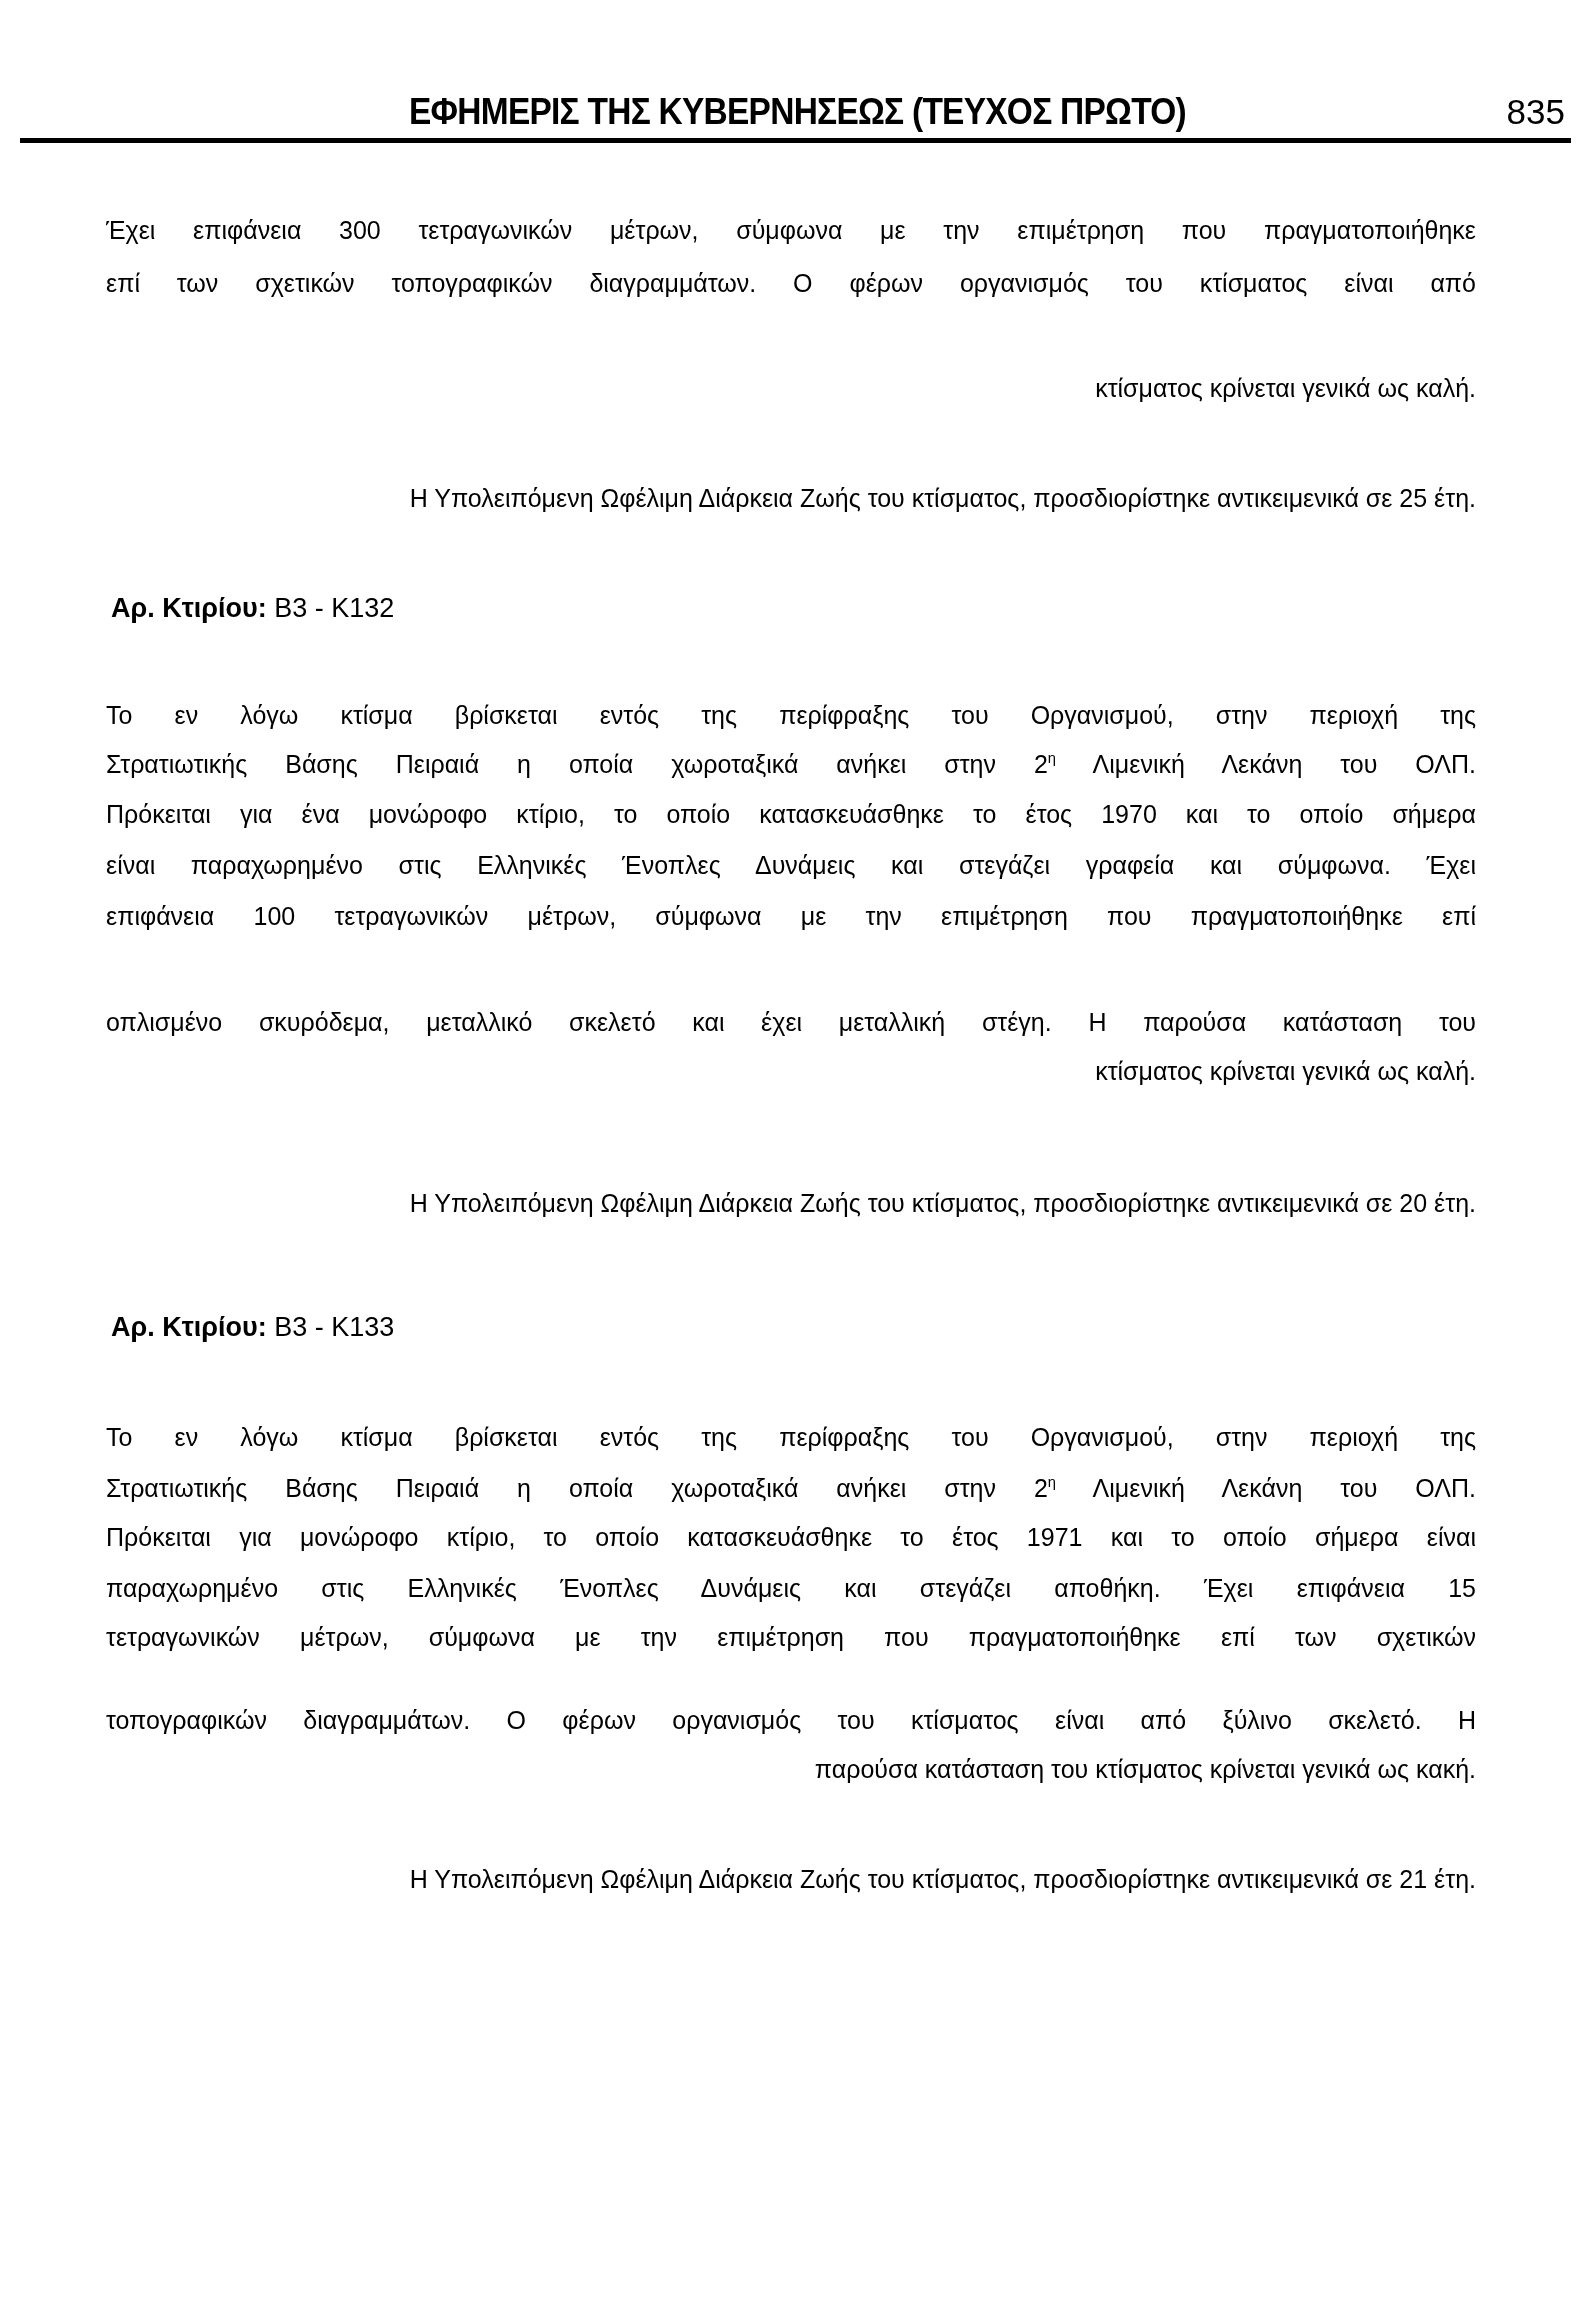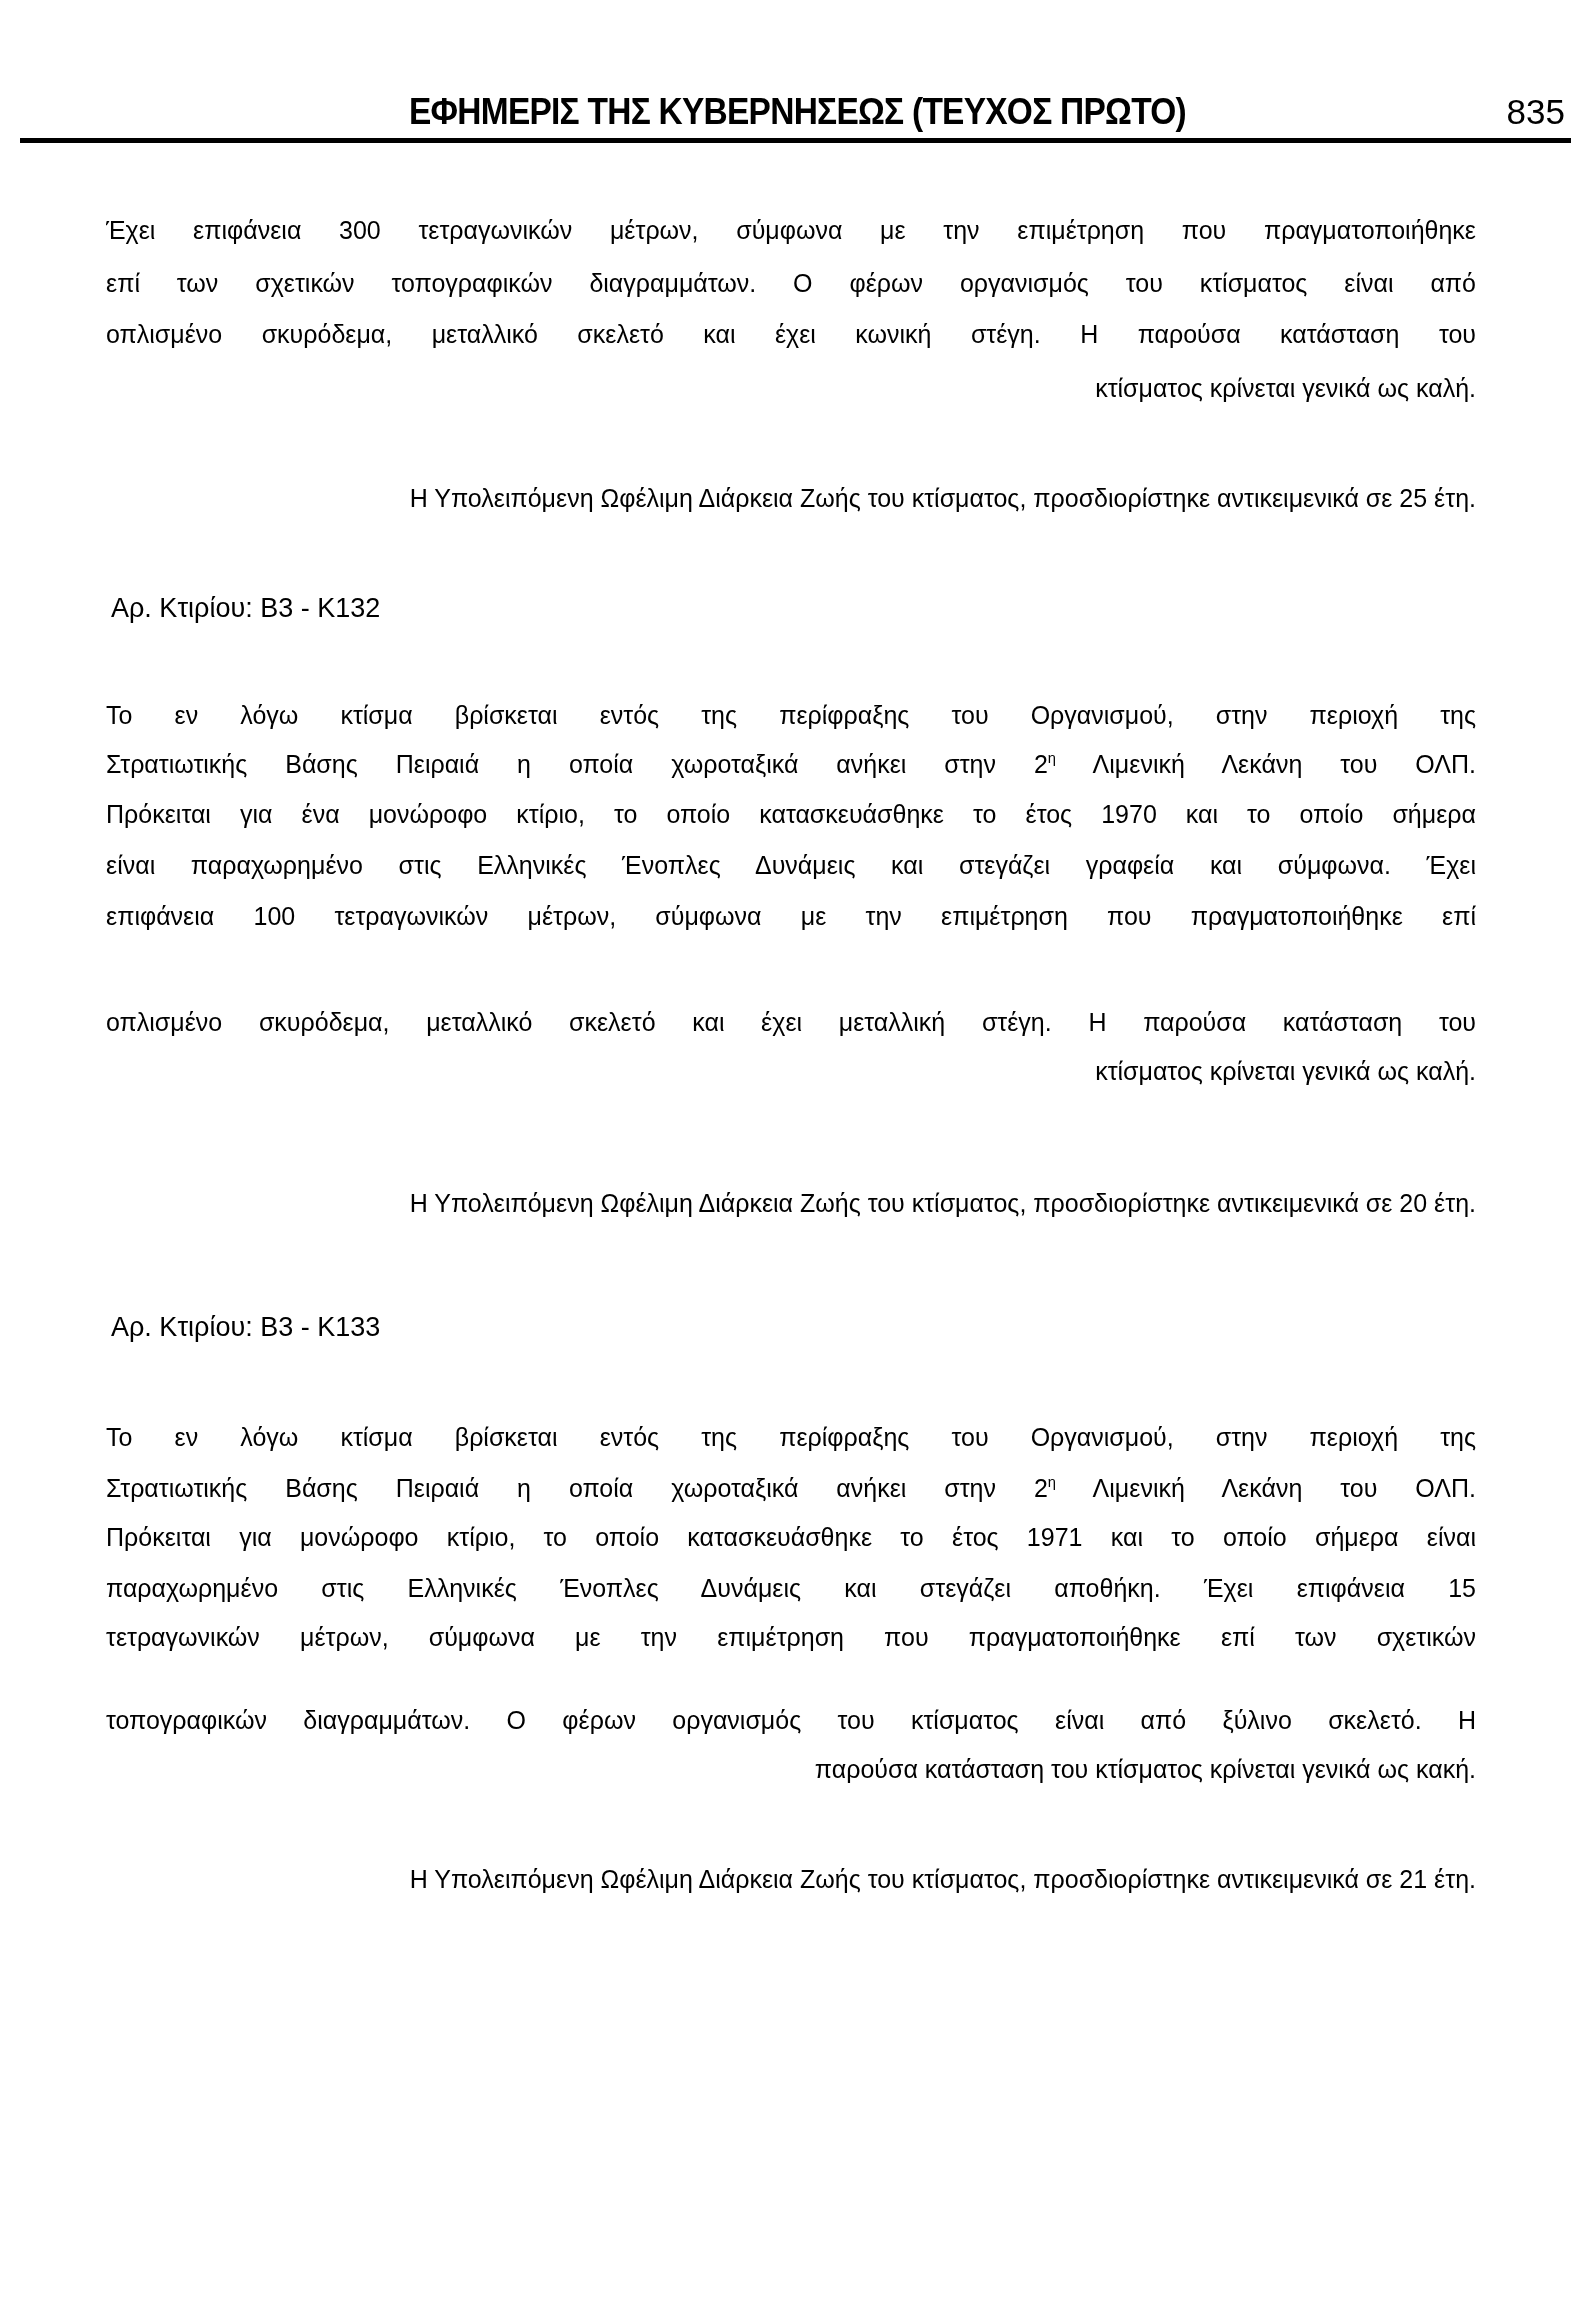--- a/index.html
+++ b/index.html
@@ -5,34 +5,33 @@
   html, body { margin: 0; padding: 0; background: #ffffff; }
   body { width: 1591px; height: 2307px; position: relative; overflow: hidden; color: #000; font-family: "Liberation Sans", sans-serif; }
   .page { position: absolute; left: 0; top: 0; width: 1591px; height: 2307px; background: #fff; border-radius: 28px; }
   .running-title { position: absolute; left: 358px; width: 879px; top: 91px; text-align: center; font-family: "Liberation Sans", sans-serif; font-weight: bold; font-size: 36px; line-height: 42px; letter-spacing: -0.8px; transform: scaleX(0.93); transform-origin: center; white-space: nowrap; }
   .page-number { position: absolute; right: 26px; top: 91px; font-family: "Liberation Sans", sans-serif; font-size: 35px; line-height: 42px; }
   .header-rule { position: absolute; left: 20.4px; width: 1551px; top: 138px; height: 4.9px; background: #000; }
   .line { position: absolute; left: 106px; width: 1370px; font-family: "Liberation Sans", sans-serif; font-size: 25px; line-height: 33px; white-space: nowrap; }
   .line.full { text-align: justify; text-align-last: justify; white-space: normal; height: 33px; overflow: hidden; }
   .line.last { text-align: right; }
   .heading { position: absolute; left: 111px; font-family: "Liberation Sans", sans-serif; font-size: 27px; line-height: 34px; white-space: nowrap; }
-  .heading .lbl { font-weight: normal; }
+  .heading .lbl { font-weight: bold; }
   sup { font-size: 14.7px; vertical-align: 9.8px; line-height: 0; }
 </style>
 </head>
 <body>
 
 <div class="page">
   <div class="running-title">ΕΦΗΜΕΡΙΣ ΤΗΣ ΚΥΒΕΡΝΗΣΕΩΣ (ΤΕΥΧΟΣ ΠΡΩΤΟ)</div>
   <div class="page-number">835</div>
   <div class="header-rule"></div>
 
   <div class="line full" style="top:214px">Έχει επιφάνεια 300 τετραγωνικών μέτρων, σύμφωνα με την επιμέτρηση που πραγματοποιήθηκε</div>
   <div class="line full" style="top:267px">επί των σχετικών τοπογραφικών διαγραμμάτων. Ο φέρων οργανισμός του κτίσματος είναι από</div>
-  <div class="line full" style="top:318px">οπλισμένο σκυρόδεμα, μεταλλικό σκελετό και έχει κωνική στέγη. Η παρούσα κατάσταση του</div>
   <div class="line last" style="top:372px">κτίσματος κρίνεται γενικά ως καλή.</div>
   <div class="line last" style="top:482px">Η Υπολειπόμενη Ωφέλιμη Διάρκεια Ζωής του κτίσματος, προσδιορίστηκε αντικειμενικά σε 25 έτη.</div>
 
   <div class="heading" style="top:591px">
     <span class="lbl">Αρ. Κτιρίου:</span>
     <span>B3 - K132</span>
   </div>
   <div class="line full" style="top:699px">Το εν λόγω κτίσμα βρίσκεται εντός της περίφραξης του Οργανισμού, στην περιοχή της</div>
   <div class="line full" style="top:748px"><span>Στρατιωτικής Βάσης Πειραιά η οποία χωροταξικά ανήκει στην 2</span><sup>η</sup><span> Λιμενική Λεκάνη του ΟΛΠ.</span></div>
   <div class="line full" style="top:798px">Πρόκειται για ένα μονώροφο κτίριο, το οποίο κατασκευάσθηκε το έτος 1970  και το οποίο σήμερα</div>

